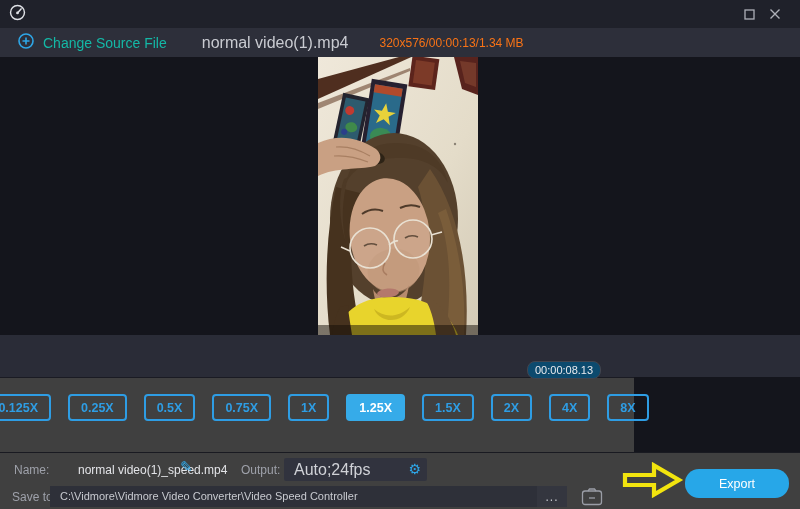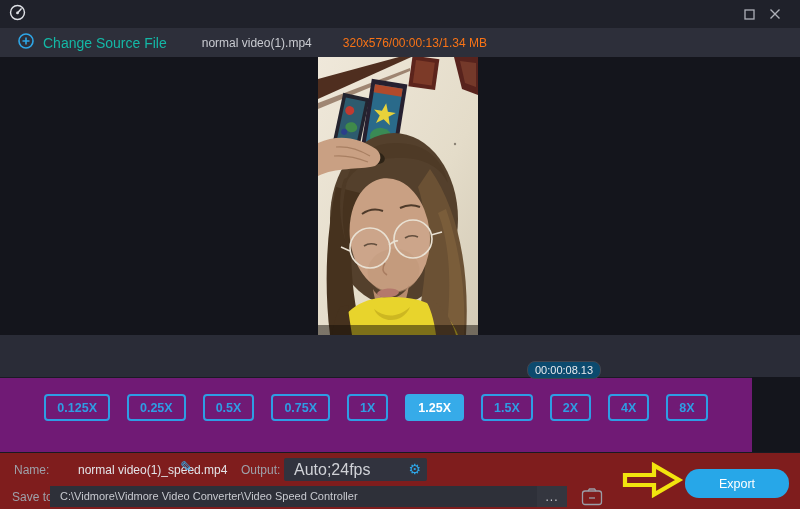--- a/index.html
+++ b/index.html
@@ -12,46 +12,46 @@
     background:#1f212a; display:flex; align-items:center; padding:0 12px 0 9px; }
   .titlebar .title { margin-left:8px; font-size:12px; color:#c3c5cc; }
   .titlebar .spacer { flex:1; }
   .winbtn { width:26px; height:22px; display:flex; align-items:center; justify-content:center; cursor:default; }
 
   
   .toolbar { position:absolute; top:28px; left:0; width:800px; height:29px;
     background:#2d2f3a; display:flex; align-items:center; }
   .toolbar .add-wrap { margin-left:18px; display:flex; align-items:center; }
   .toolbar .change-label { margin-left:9px; font-size:14px; color:#14b8a6; }
-  .toolbar .fname { margin-left:35px; font-size:12px; color:#c9cbd1; }
+  .toolbar .fname { margin-left:35px; font-size:16px; color:#c9cbd1; }
   .toolbar .finfo { margin-left:31px; font-size:12px; color:#f97316; }
 
   
   .preview { position:absolute; top:57px; left:0; width:800px; height:278px; background:#14151c; }
   .video { position:absolute; left:318px; top:0; width:160px; height:278px; }
 
   
   .controls { position:absolute; top:335px; left:0; width:800px; height:42px; background:#2a2c37; }
 
   
   .tooltip { position:absolute; left:527px; top:361px; z-index:30; background:#0c4a6e;
     border:1px solid #42444e; border-radius:8px; padding:2px 7px; font-size:11px; color:#e9eaee; }
 
   
-  .speedbar { position:absolute; top:377px; left:0; width:752px; height:75px;
-    background:#701a75; border-top:1px solid #1a1b23; }
+  .speedbar { position:absolute; top:377px; left:0; width:634px; height:75px;
+    background:#404040; border-top:1px solid #1a1b23; }
   .speedbar-inner { display:flex; justify-content:center; align-items:center; gap:17px; padding-top:16px; }
   .speed-btn { height:27px; padding:0 11px; background:transparent; border:2px solid #2e9de4;
     border-radius:4px; color:#2e9de4; font-weight:bold; font-size:12.5px;
     font-family:"Liberation Sans", sans-serif; cursor:pointer; }
   .speed-btn.selected { background:#36abe9; border-color:#36abe9; color:#ffffff; }
 
   
   .footer { position:absolute; top:452px; left:0; width:800px; height:57px;
-    background:#7f1d1d; border-top:1px solid #191a21; }
+    background:#404040; border-top:1px solid #191a21; }
   .lbl { position:absolute; font-size:12px; color:#9ea1aa; }
   .val { position:absolute; font-size:12px; color:#e3e4e8; }
   .name-label { left:14px; top:10px; }
   .name-value { left:44px; top:10px;margin-left:34px; }
   .edit-icon { position:absolute; left:180px; top:5px; color:#2ea7e8; font-size:15px;
     font-family:"DejaVu Sans", sans-serif; cursor:pointer; }
   .output-label { left:241px; top:10px; }
   .output-field { position:absolute; left:284px; top:5px; width:143px; height:23px;
     background:#31333e; border-radius:2px; }
   .output-field .txt { position:absolute; left:10px; top:0; line-height:23px; font-size:16px; color:#d0d2d7; }

